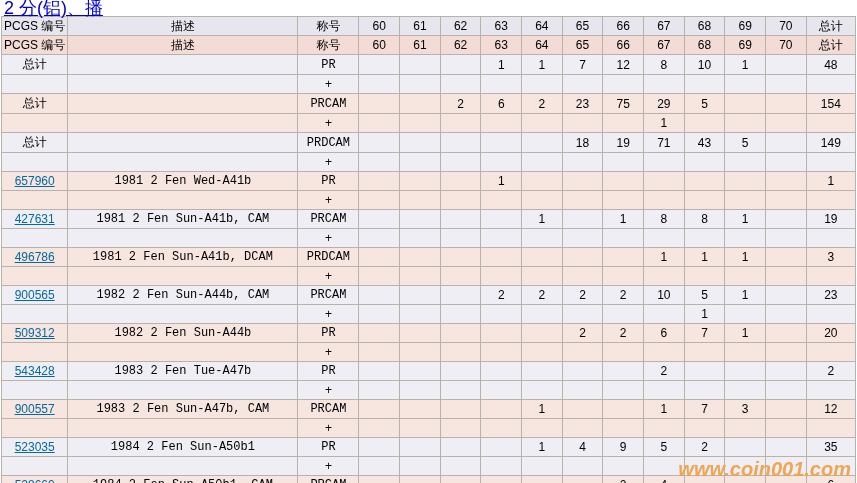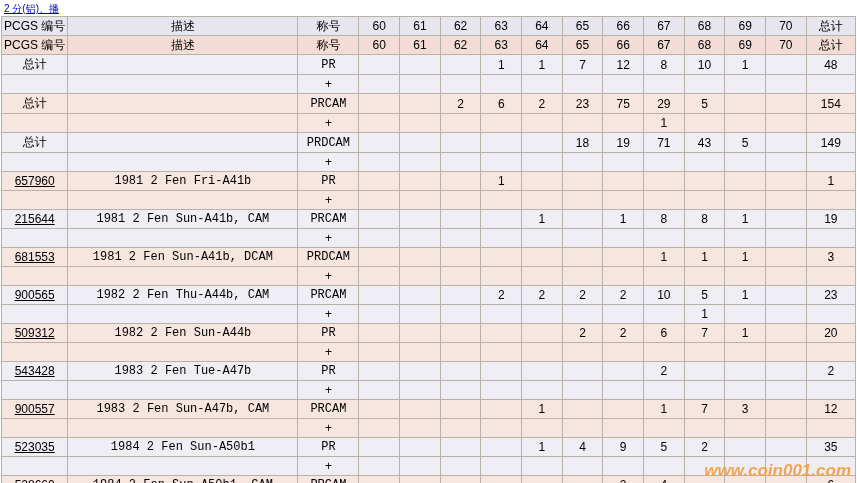--- a/index.html
+++ b/index.html
@@ -17,21 +17,21 @@
   }
   .page {
     position: relative;
     width: 857px;
     height: 483px;
     box-sizing: border-box;
     padding: 0;
   }
   .top-links {
     padding: 2px 4px 1px 4px;
-    font-size: 10px;
+    font-size: 18px;
     line-height: 13px;
   }
   .top-links a {
     color: #0000cc;
     text-decoration: underline;
     cursor: pointer;
   }
   table.main {
     border-collapse: collapse;
     width: 855px;
@@ -59,36 +59,36 @@
     background: #f3dcd6;
   }
   tbody tr.rowA td { background: #efeef5; }
   tbody tr.rowB td { background: #f7e5e0; }
   td.c-pcgs { text-align: center; }
   td.c-desc { text-align: center; font-family: "Liberation Mono", monospace; font-size: 11.5px; }
   td.c-grade { text-align: center; font-family: "Liberation Mono", monospace; font-size: 11.5px; }
   td.c-total { text-align: center; }
   td.total-label { text-align: center; }
   .pcgs-link {
-    color: #000000;
+    color: #0369a1;
     text-decoration: underline;
     cursor: pointer;
   }
   .plus-row td {
     height: 12px;
     font-size: 11px;
     line-height: 11px;
     padding: 0 2px;
   }
   .watermark {
     position: absolute;
     right: 6px;
     bottom: 2px;
     font-family: "Liberation Sans", sans-serif;
-    font-size: 17px;
+    font-size: 20px;
     font-weight: bold;
     font-style: italic;
     color: #f0a24a;
     opacity: 0.95;
     letter-spacing: 0px;
     pointer-events: none;
   }
   col.w-pcgs { width: 62px; }
   col.w-desc { width: 215px; }
   col.w-grade { width: 57px; }
@@ -256,21 +256,21 @@
           <td></td>
           <td></td>
           <td></td>
           <td></td>
           <td></td>
           <td></td>
           <td></td>
         </tr>
         <tr class="rowB">
           <td class="c-pcgs"><span class="pcgs-link">657960</span></td>
-          <td class="c-desc">1981 2 Fen Fri-A41b</td>
+          <td class="c-desc">1981 2 Fen Wed-A41b</td>
           <td class="c-grade">PR</td>
           <td></td>
           <td></td>
           <td></td>
           <td>1</td>
           <td></td>
           <td></td>
           <td></td>
           <td></td>
           <td></td>
@@ -289,21 +289,21 @@
           <td></td>
           <td></td>
           <td></td>
           <td></td>
           <td></td>
           <td></td>
           <td></td>
           <td></td>
         </tr>
         <tr class="rowA">
-          <td class="c-pcgs"><span class="pcgs-link">215644</span></td>
+          <td class="c-pcgs"><span class="pcgs-link">427631</span></td>
           <td class="c-desc">1981 2 Fen Sun-A41b, CAM</td>
           <td class="c-grade">PRCAM</td>
           <td></td>
           <td></td>
           <td></td>
           <td></td>
           <td>1</td>
           <td></td>
           <td>1</td>
           <td>8</td>
@@ -323,21 +323,21 @@
           <td></td>
           <td></td>
           <td></td>
           <td></td>
           <td></td>
           <td></td>
           <td></td>
           <td></td>
         </tr>
         <tr class="rowB">
-          <td class="c-pcgs"><span class="pcgs-link">681553</span></td>
+          <td class="c-pcgs"><span class="pcgs-link">496786</span></td>
           <td class="c-desc">1981 2 Fen Sun-A41b, DCAM</td>
           <td class="c-grade">PRDCAM</td>
           <td></td>
           <td></td>
           <td></td>
           <td></td>
           <td></td>
           <td></td>
           <td></td>
           <td>1</td>
@@ -358,21 +358,21 @@
           <td></td>
           <td></td>
           <td></td>
           <td></td>
           <td></td>
           <td></td>
           <td></td>
         </tr>
         <tr class="rowA">
           <td class="c-pcgs"><span class="pcgs-link">900565</span></td>
-          <td class="c-desc">1982 2 Fen Thu-A44b, CAM</td>
+          <td class="c-desc">1982 2 Fen Sun-A44b, CAM</td>
           <td class="c-grade">PRCAM</td>
           <td></td>
           <td></td>
           <td></td>
           <td>2</td>
           <td>2</td>
           <td>2</td>
           <td>2</td>
           <td>10</td>
           <td>5</td>

